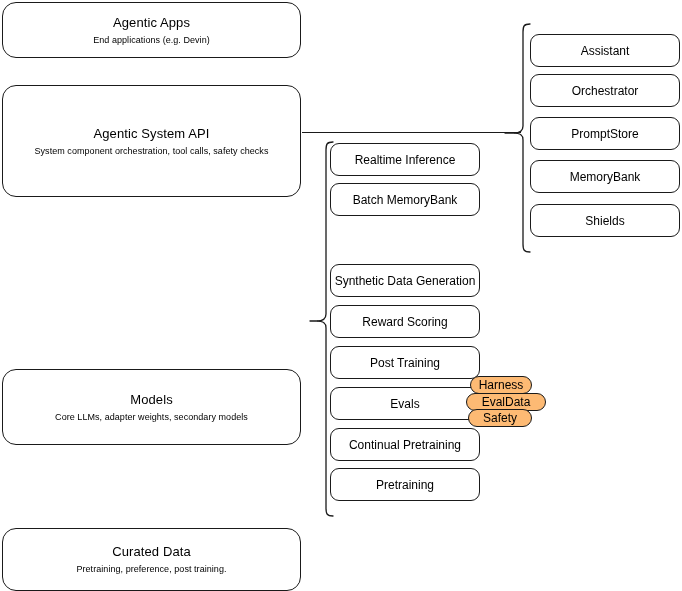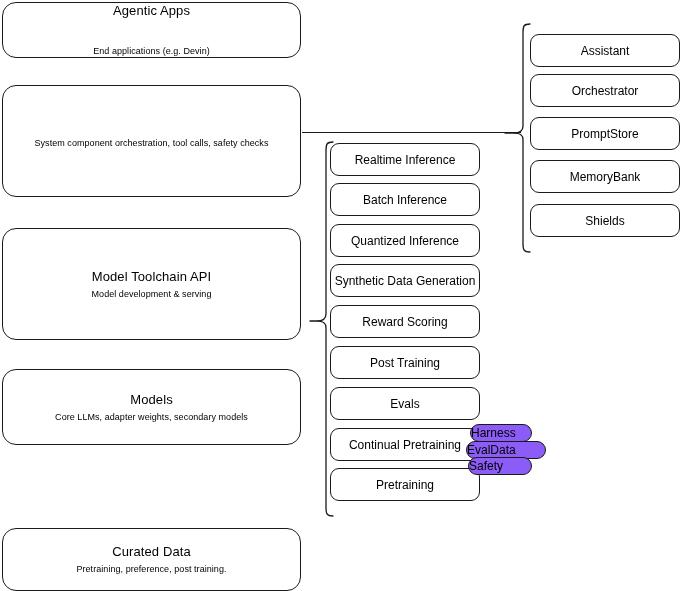--- a/index.html
+++ b/index.html
@@ -66,58 +66,55 @@
   .chip.right {
     left: 530px;
     width: 150px;
   }
 
   
   .pill {
     position: absolute;
     box-sizing: border-box;
     border: 1px solid #1a1a1a;
-    background: #8b5cf6;
+    background: #fdba74;
     border-radius: 999px;
     display: flex;
     align-items: center;
+    justify-content: center;
     font-size: 12px;
     line-height: 14px;
     z-index: 5;
-    margin-top: 48px;
   }
 
   
   .bracket {
     position: absolute;
     overflow: visible;
   }
   .connector {
     position: absolute;
     background: #1a1a1a;
   }
 </style>
 </head>
 <body>
 
 <div id="canvas">
 
-  <div class="box layer" style="top:2px;height:56px;justify-content:space-between;">
+  <div class="box layer" style="top:2px;height:56px;">
     <div class="title">Agentic Apps</div>
     <div class="subtitle">End applications (e.g. Devin)</div>
   </div>
 
   <div class="box layer" style="top:85px;height:112px;">
+    <div class="title">Agentic System API</div>
     <div class="subtitle">System component orchestration, tool calls, safety checks</div>
   </div>
 
-  <div class="box layer" style="top:228px;height:112px;">
-    <div class="title">Model Toolchain API</div>
-    <div class="subtitle">Model development &amp; serving</div>
-  </div>
 
   <div class="box layer" style="top:369px;height:76px;">
     <div class="title">Models</div>
     <div class="subtitle">Core LLMs, adapter weights, secondary models</div>
   </div>
 
 
   <div class="box layer" style="top:528px;height:63px;">
     <div class="title">Curated Data</div>
     <div class="subtitle">Pretraining, preference, post training.</div>
@@ -134,24 +131,21 @@
   <svg class="bracket" style="left:310px;top:140px;" width="24" height="378" viewBox="0 0 24 378" fill="none">
     <path d="M23 2 C17 2 16 4 16 10 L16 174 C16 180 12 181 7 181
              C12 181 16 182 16 188 L16 368 C16 374 17 376 23 376" stroke="#1a1a1a" stroke-width="1.3" fill="none" stroke-linecap="round"></path>
     <path d="M7 181 L0 181" stroke="#1a1a1a" stroke-width="1.3" stroke-linecap="round"></path>
   </svg>
 
   <div class="box chip mid" style="top:143px;">
     <span>Realtime Inference</span>
   </div>
   <div class="box chip mid" style="top:183px;">
-    <span>Batch Inference</span>
-  </div>
-  <div class="box chip mid" style="top:224px;">
-    <span>Quantized Inference</span>
+    <span>Batch MemoryBank</span>
   </div>
   <div class="box chip mid" style="top:264px;">
     <span>Synthetic Data Generation</span>
   </div>
   <div class="box chip mid" style="top:305px;">
     <span>Reward Scoring</span>
   </div>
   <div class="box chip mid" style="top:346px;">
     <span>Post Training</span>
   </div>

